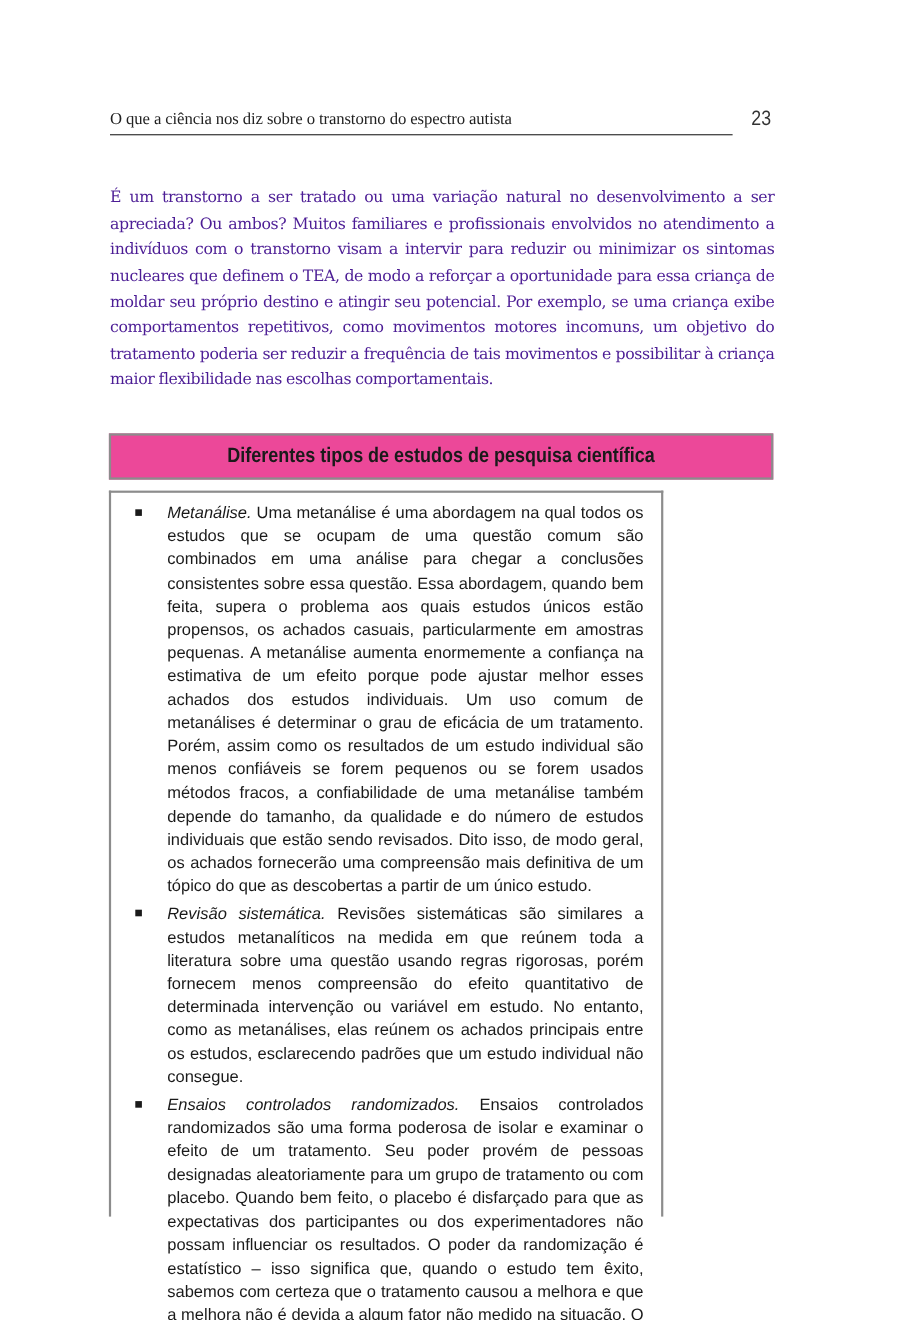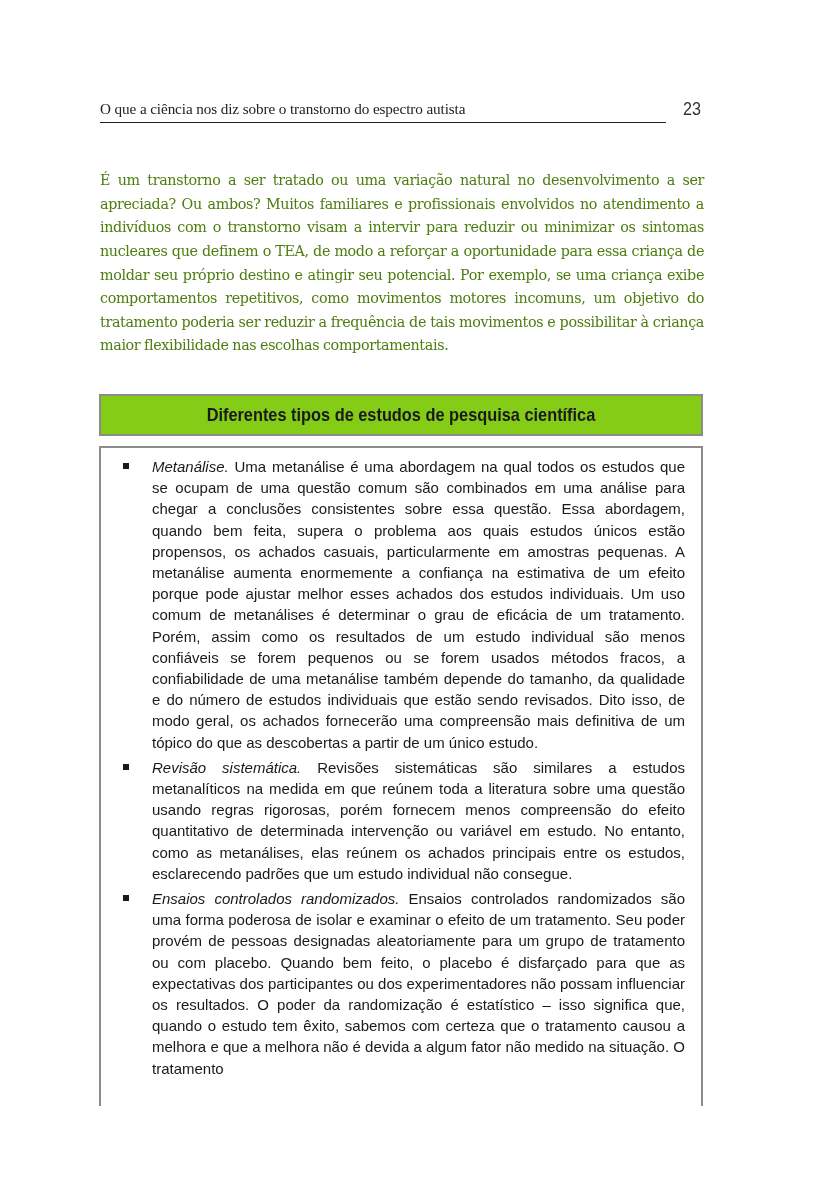--- a/index.html
+++ b/index.html
@@ -43,50 +43,50 @@
     }
     .body-para {
       position: absolute;
       left: 100px;
       top: 155px;
       width: 604px;
       font-family: "DejaVu Serif", serif;
       font-size: 14.3px;
       line-height: 23.6px;
       text-align: justify;
-      color: #4d7c0f;
+      color: #4c1d95;
       letter-spacing: -0.35px;
       word-spacing: -0.5px;
     }
     .box-title {
       position: absolute;
       left: 99px;
       top: 394px;
       width: 604px;
       height: 42px;
-      background: #84cc16;
+      background: #ec4899;
       border: 2px solid #8c8c8c;
       box-sizing: border-box;
       display: flex;
       align-items: center;
       justify-content: center;
     }
     .box-title-text {
       font-family: "Liberation Sans", sans-serif;
       font-weight: bold;
       font-size: 19px;
       color: #1a1a1a;
       transform: scaleX(0.86);
       white-space: nowrap;
     }
     .box-body {
       position: absolute;
       left: 99px;
       top: 446px;
-      width: 604px;
+      width: 504px;
       height: 660px;
       border-top: 2px solid #8c8c8c;
       border-left: 2px solid #8c8c8c;
       border-right: 2px solid #8c8c8c;
       box-sizing: border-box;
     }
     .box-list {
       list-style: none;
       margin: 0;
       padding: 0;

